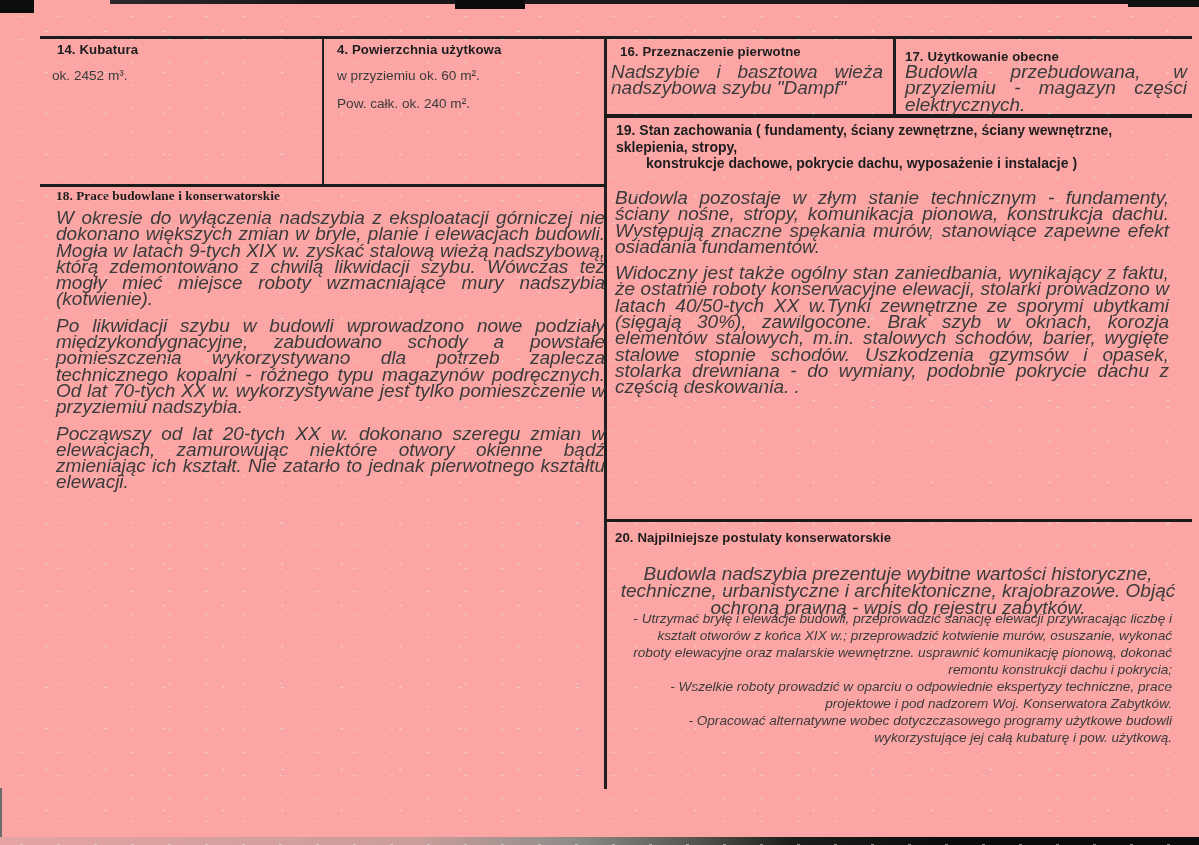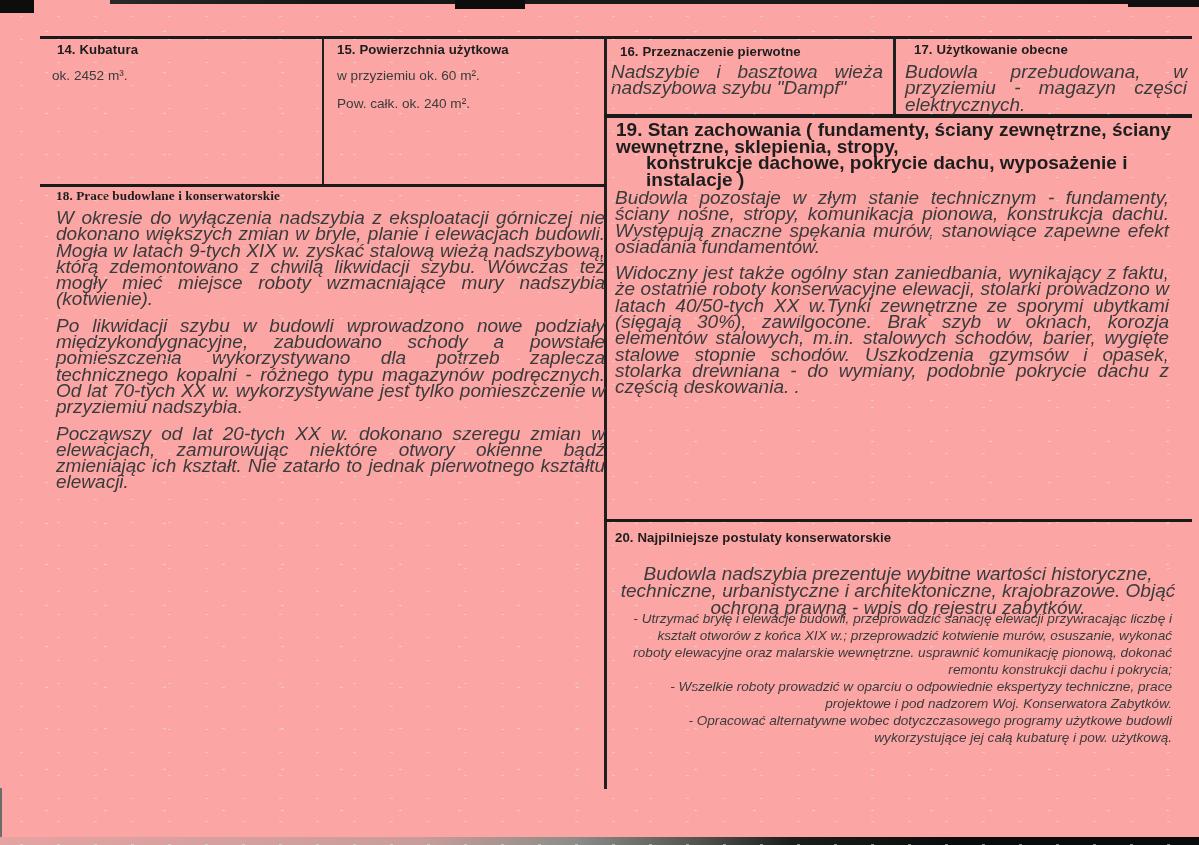--- a/index.html
+++ b/index.html
@@ -27,21 +27,21 @@
     letter-spacing:.1px; white-space:nowrap;
   }
   .btxt {
     position:absolute; font-size:19px; line-height:16.3px;
     text-align:justify; color:#3b3b3b;font-style:italic;
   }
   .btxt p { margin:0 0 10px 0; }
   .btxt p:last-child { margin-bottom:0; }
   .plain { text-align:center; }
   .line { position:absolute; font-size:13.6px; white-space:nowrap; color:#3b3b3b; }
-  .f19lab { position:absolute; font-weight:bold; font-size:19px; color:#1d1d1d; line-height:16.5px; }
+  .f19lab { position:absolute; font-weight:bold; font-size:14px; color:#1d1d1d; line-height:16.5px; }
   .f19lab .l2 { display:block; padding-left:30px; }
   .bullets { position:absolute; font-size:13.6px; line-height:17px; text-align:right; color:#3b3b3b;font-style:italic; }
   .bullets p { margin:0; padding-left:10px; text-indent:-10px; }
   .intro20 { line-height:17px; }
   
   .art-topleft { position:absolute; left:0; top:0; width:34px; height:13px; background:#0d0d0d; }
   .art-topstrip { position:absolute; left:110px; top:0; width:1089px; height:4px;
     background:linear-gradient(90deg,#2a2a2a 0%,#161616 20%,#1b1b1b 60%,#0f0f0f 100%); }
   .art-topblob { position:absolute; left:455px; top:0; width:70px; height:9px; background:#0c0c0c; }
   .art-topright { position:absolute; left:1128px; top:0; width:71px; height:7px; background:#101010; }
@@ -66,28 +66,28 @@
   <div class="vline" style="left:322px; top:36px;  width:2px;   height:150px;"></div>
   <div class="vline" style="left:604px; top:36px;  width:3px;   height:753px;"></div>
   <div class="vline" style="left:893px; top:36px;  width:3px;   height:81px;"></div>
   <div class="hline" style="left:604px; top:114px; width:588px; height:4px;"></div>
   <div class="hline" style="left:40px;  top:184px; width:566px; height:3px;"></div>
   <div class="hline" style="left:604px; top:519px; width:588px; height:3px;"></div>
 
   <div class="label" style="left:57px; top:42px;">14. Kubatura</div>
   <div class="line" style="left:52px; top:68px;">ok. 2452 m³.</div>
 
-  <div class="label" style="left:337px; top:42px;">15. Powierzchnia użytkowa</div>
+  <div class="label" style="left:337px; top:42px;">4. Powierzchnia użytkowa</div>
   <div class="line" style="left:337px; top:68px;">w przyziemiu ok. 60 m².</div>
   <div class="line" style="left:337px; top:96px;">Pow. całk. ok. 240 m².</div>
 
   <div class="label" style="left:620px; top:44px;">16. Przeznaczenie pierwotne</div>
   <div class="btxt" style="left:611px; top:64px; width:272px;">Nadszybie i basztowa wieża nadszybowa szybu "Dampf"</div>
 
-  <div class="label" style="left:905px; top:42px;margin-left:9px;">17. Użytkowanie obecne</div>
+  <div class="label" style="left:905px; top:49px;">17. Użytkowanie obecne</div>
   <div class="btxt" style="left:905px; top:64px; width:282px;">Budowla przebudowana, w przyziemiu - magazyn części elektrycznych.</div>
 
   <div class="f19lab" style="left:616px; top:122px; width:566px;">
     <span class="l1">19. Stan zachowania ( fundamenty, ściany zewnętrzne, ściany wewnętrzne, sklepienia, stropy,</span>
     <span class="l2">konstrukcje dachowe, pokrycie dachu, wyposażenie i instalacje )</span>
   </div>
   <div class="btxt" style="left:615px; top:162px; width:554px;margin-top:28px;">
     <p>Budowla pozostaje w złym stanie technicznym - fundamenty, ściany nośne, stropy, komunikacja pionowa, konstrukcja dachu. Występują znaczne spękania murów, stanowiące zapewne efekt osiadania fundamentów.</p>
     <p>Widoczny jest także ogólny stan zaniedbania, wynikający z faktu, że ostatnie roboty konserwacyjne elewacji, stolarki prowadzono w latach 40/50-tych XX w.Tynki zewnętrzne ze sporymi ubytkami (sięgają 30%), zawilgocone. Brak szyb w oknach, korozja elementów stalowych, m.in. stalowych schodów, barier, wygięte stalowe stopnie schodów. Uszkodzenia gzymsów i opasek, stolarka drewniana - do wymiany, podobnie pokrycie dachu z częścią deskowania. .</p>
   </div>

